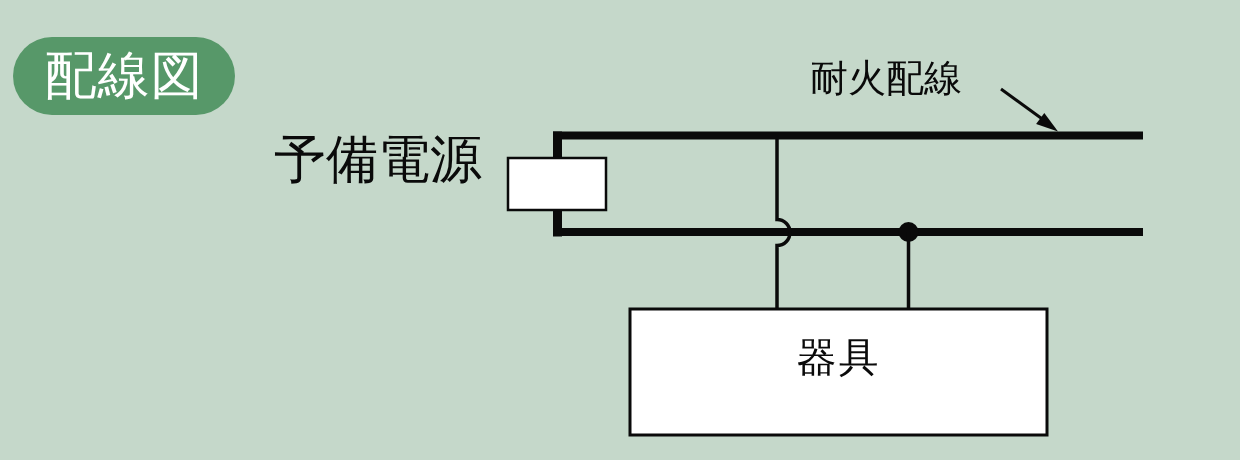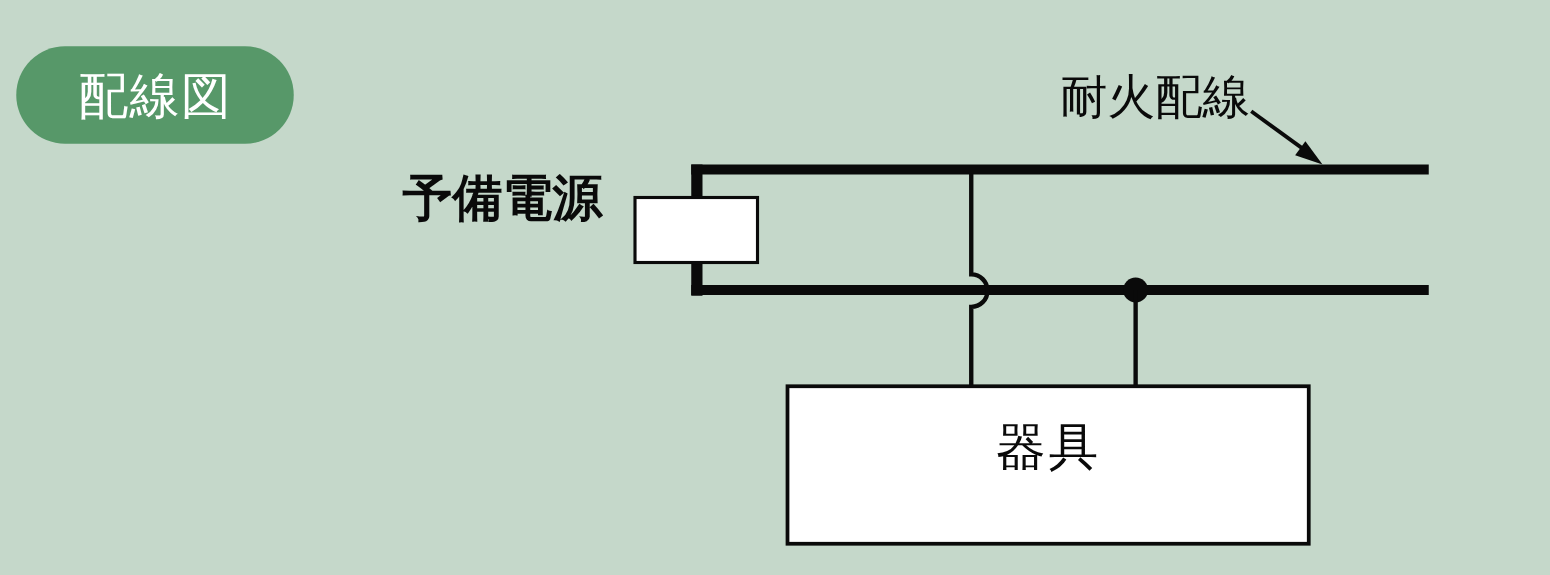--- a/index.html
+++ b/index.html
@@ -29,38 +29,38 @@
     left: 13px;
     top: 37px;
     width: 222px;
     height: 78px;
     background: #579869;
     border-radius: 40px;
     display: flex;
     align-items: center;
     justify-content: center;
     color: #ffffff;
-    font-size: 40px;
+    font-size: 52px;
     font-weight: 500;
     letter-spacing: 1px;
   }
   .power-label {
     position: absolute;
     right: 758px; 
     top: 136px;
     text-align: right;
     color: #0a0a0a;
-    font-size: 40px;
+    font-size: 52px;
     line-height: 47px;
     white-space: nowrap;
-    font-weight: 700;
+    font-weight: 400;
   }
   .fireproof-label {
     position: absolute;
-    left: 848px;
+    left: 810px;
     top: 57px;
     color: #0a0a0a;
     font-size: 38px;
     line-height: 42px;
     white-space: nowrap;
     font-weight: 500;
   }
   .equipment-label {
     position: absolute;
     left: 630px;

